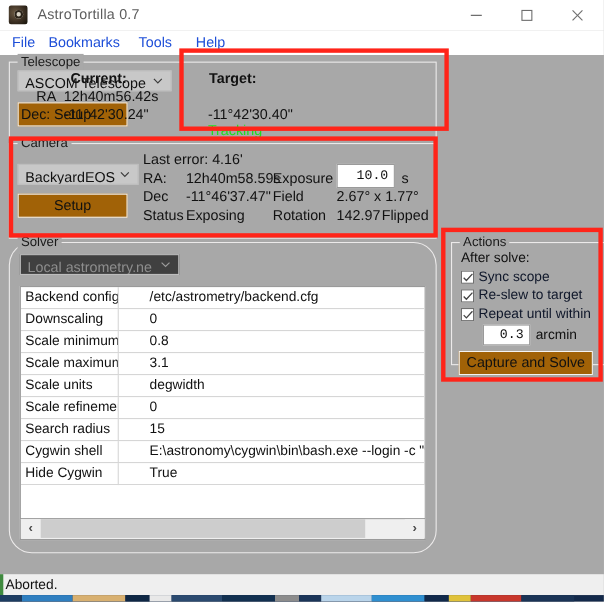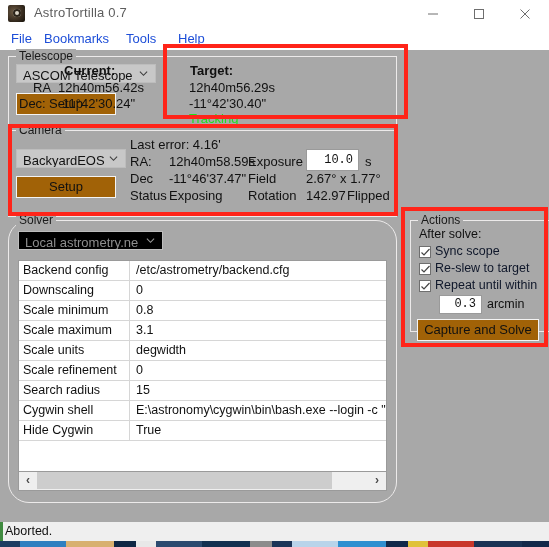--- a/index.html
+++ b/index.html
@@ -41,38 +41,38 @@
   
   #grp-camera{left:8px;top:80px;width:387px;height:85px;}
   
   #grp-solver{left:8px;top:170px;width:387px;height:281px;border-radius:21px;}
   
   #grp-actions{left:410px;top:170px;width:134px;height:110px;padding-left:10px;}
 
   .combo{position:absolute;background:#c8c8c8;border:1px solid #bdbdbd;height:19px;
     font-size:13px;color:#111;line-height:21px;padding-left:6px;box-sizing:border-box;overflow:hidden;white-space:nowrap;}
   .combo .chev{position:absolute;right:7px;top:4px;width:9px;height:9px;}
-  .combo.disabled{color:#8e8e8e;background:#000000;}
+  .combo.disabled{color:#8e8e8e;background:#404040;}
 
   .btn{position:absolute;background:#a16207;border:1px solid #f4f4f4;height:22px;
     font-size:13px;color:#111;line-height:20px;text-align:center;box-sizing:border-box;}
 
   .lbl{position:absolute;font-size:13px;color:#111;white-space:nowrap;}
   .lbl.b{font-weight:bold;}
   .lbl.green{color:#1fe01f;}
 
   .txtbox{position:absolute;background:#ffffff;border:1px solid #9a9a9a;box-sizing:border-box;
     font-family:"Liberation Mono", monospace;font-size:12px;color:#111;text-align:right;
     padding-right:5px;line-height:20px;}
 
   
   #solver-table{position:absolute;left:9px;top:39px;width:369px;height:212px;background:#fff;
     border:1px solid #9a9a9a;box-sizing:border-box;overflow:hidden;}
   .trow{position:relative;height:20px;border-bottom:1px solid #d6d6d6;box-sizing:border-box;white-space:nowrap;}
-  .tkey{position:absolute;left:0;top:0;width:111px;height:19px;line-height:19px;padding-left:4px;
+  .tkey{position:absolute;left:0;top:0;width:89px;height:19px;line-height:19px;padding-left:4px;
     font-size:12.5px;color:#111;box-sizing:border-box;border-right:1px solid #d6d6d6;overflow:hidden;}
   .tval{position:absolute;left:112px;top:0;right:0;height:19px;line-height:19px;padding-left:5px;
     font-size:12.5px;color:#111;box-sizing:border-box;overflow:hidden;}
   #tbl-filler{position:absolute;left:0;right:0;top:180px;bottom:0;background:#fff;}
 
   
   #hscroll{position:absolute;left:9px;top:251px;width:369px;height:19px;background:#efefef;
     border:1px solid #9a9a9a;border-top:none;box-sizing:border-box;}
   .sb-arrow{position:absolute;top:0;width:18px;height:17px;background:#efefef;color:#4a4a4a;
     font-size:12px;line-height:17px;text-align:center;font-weight:bold;}
@@ -149,21 +149,20 @@
       <div class="btn" style="left:7px;top:36px;width:100px;">Setup</div>
 
       <div class="lbl b" style="left:55px;top:6px;">Current:</div>
       <div class="lbl b" style="left:181px;top:6px;">Target:</div>
 
       <div class="lbl" style="left:24px;top:23px;">RA</div>
       <div class="lbl" style="left:10px;top:39px;">Dec:</div>
 
       <div class="lbl" style="left:49px;top:23px;">12h40m56.42s</div>
       <div class="lbl" style="left:49px;top:39px;">-11°42'30.24"</div>
-      <div class="lbl" style="left:180px;top:23px;">12h40m56.29s</div>
       <div class="lbl" style="left:180px;top:39px;">-11°42'30.40"</div>
       <div class="lbl green" style="left:180px;top:54px;">Tracking</div>
     </div>
 
     <div class="gbox" id="grp-camera">
       <div class="gbox-l">Camera</div>
 
       <div class="combo" style="left:7px;top:18px;width:110px;">
         <span>BackyardEOS</span>
         <svg class="chev" viewBox="0 0 10 10">

